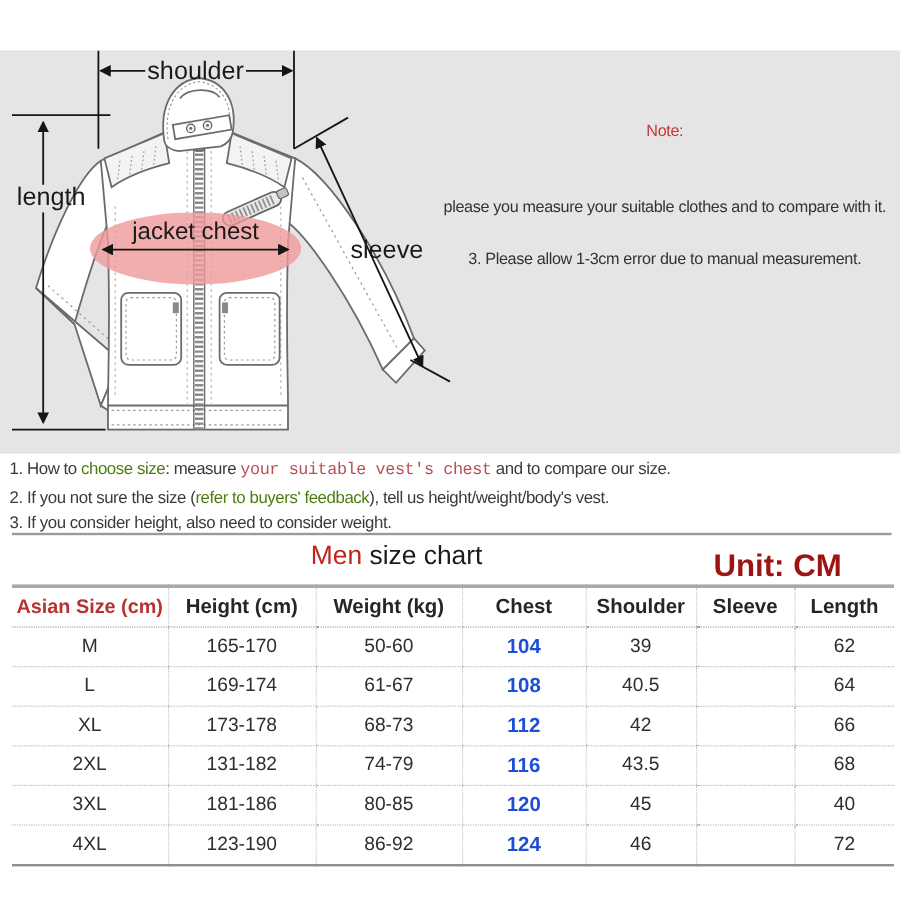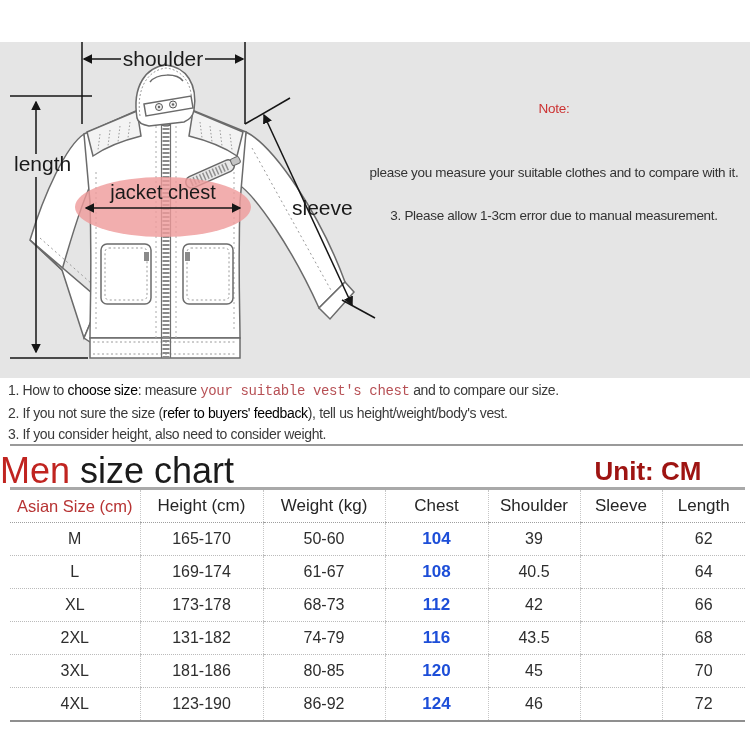--- a/index.html
+++ b/index.html
@@ -11,35 +11,35 @@
   
   .note{position:absolute;left:362px;top:56px;width:384px;font-size:13.5px;line-height:21px;
         letter-spacing:-0.3px;color:#333;}
   .note .heading{color:#cc3333;margin:0;}
   .note p{margin:22px 0 0 0;white-space:nowrap;text-align:center;}
   .note .red{color:#cc3333;}
   
   .tips{position:absolute;left:8px;top:380px;font-size:14px;line-height:21.5px;
         letter-spacing:-0.35px;color:#3a3a3a;}
   .tips p{margin:0;white-space:nowrap;}
-  .tips .red{color:#000000;}
+  .tips .red{color:#4d7c0f;}
   .tips .maroon{color:#b75055;font-family:Liberation Mono, monospace;}
   
   .divider{position:absolute;left:10px;top:444px;width:733px;border-top:2px solid #9a9a9a;}
   
-  .chart-title{position:absolute;left:0;top:450px;width:661px;
-               font-size:36px;color:#1b1b1b;}
+  .chart-title{position:absolute;left:0;top:450px;width:661px;text-align:center;
+               font-size:22px;color:#1b1b1b;}
   .chart-title .men{color:#c02420;}
   .unit-label{position:absolute;left:578px;top:456px;width:140px;text-align:center;
               font-size:26px;font-weight:bold;color:#9e1412;}
   
   table.size-chart{position:absolute;left:10px;top:487px;width:735px;border-collapse:collapse;
                    table-layout:fixed;background:#fff;
                    border-top:3px solid #a9a9a9;border-bottom:2px solid #8f8f8f;}
-  table.size-chart th{height:30px;font-size:17px;font-weight:normal;color:#262626;
+  table.size-chart th{height:30px;font-size:17px;font-weight:bold;color:#262626;
                       border-bottom:1px dotted #9f9f9f;}
   table.size-chart th.first{color:#b73333;font-size:16.5px;}
   table.size-chart td{height:30px;font-size:16px;text-align:center;color:#2e2e2e;
                       border-bottom:1px dotted #bbbbbb;}
   table.size-chart tr:last-child td{border-bottom:none;}
   table.size-chart th + th, table.size-chart td + td{border-left:1px dotted #c6c6c6;}
   table.size-chart td.chest{font-weight:bold;font-size:17px;color:#1d4ed8;}
 </style>
 </head>
 <body>
@@ -220,21 +220,21 @@
       <td></td>
       <td>68</td>
     </tr>
     <tr>
       <td>3XL</td>
       <td>181-186</td>
       <td>80-85</td>
       <td class="chest">120</td>
       <td>45</td>
       <td></td>
-      <td>70</td>
+      <td>40</td>
     </tr>
     <tr>
       <td>4XL</td>
       <td>123-190</td>
       <td>86-92</td>
       <td class="chest">124</td>
       <td>46</td>
       <td></td>
       <td>72</td>
     </tr>

